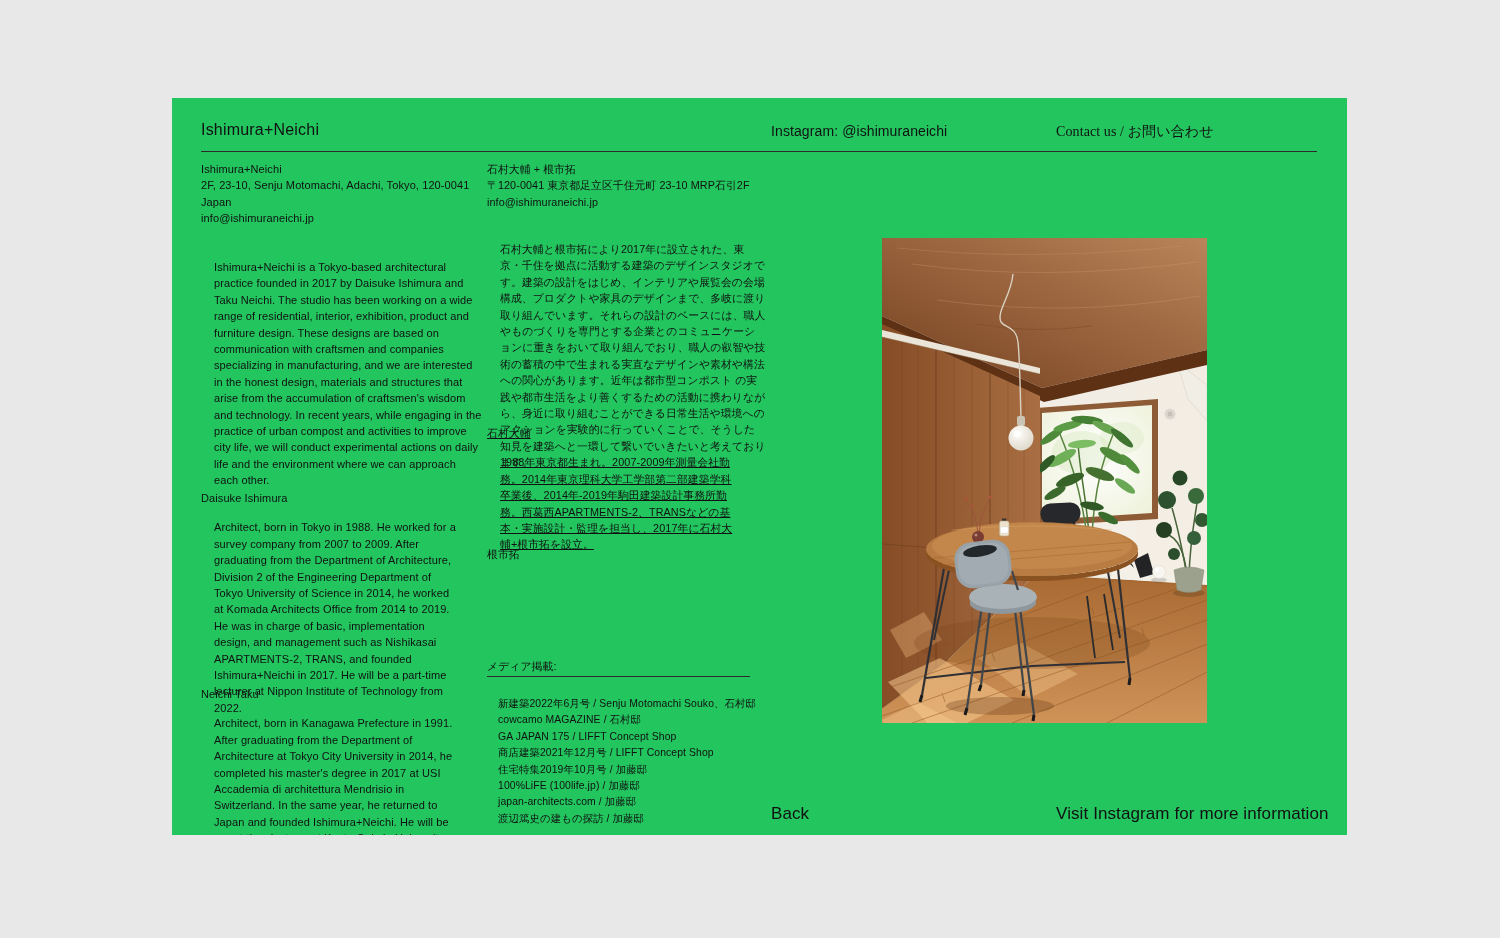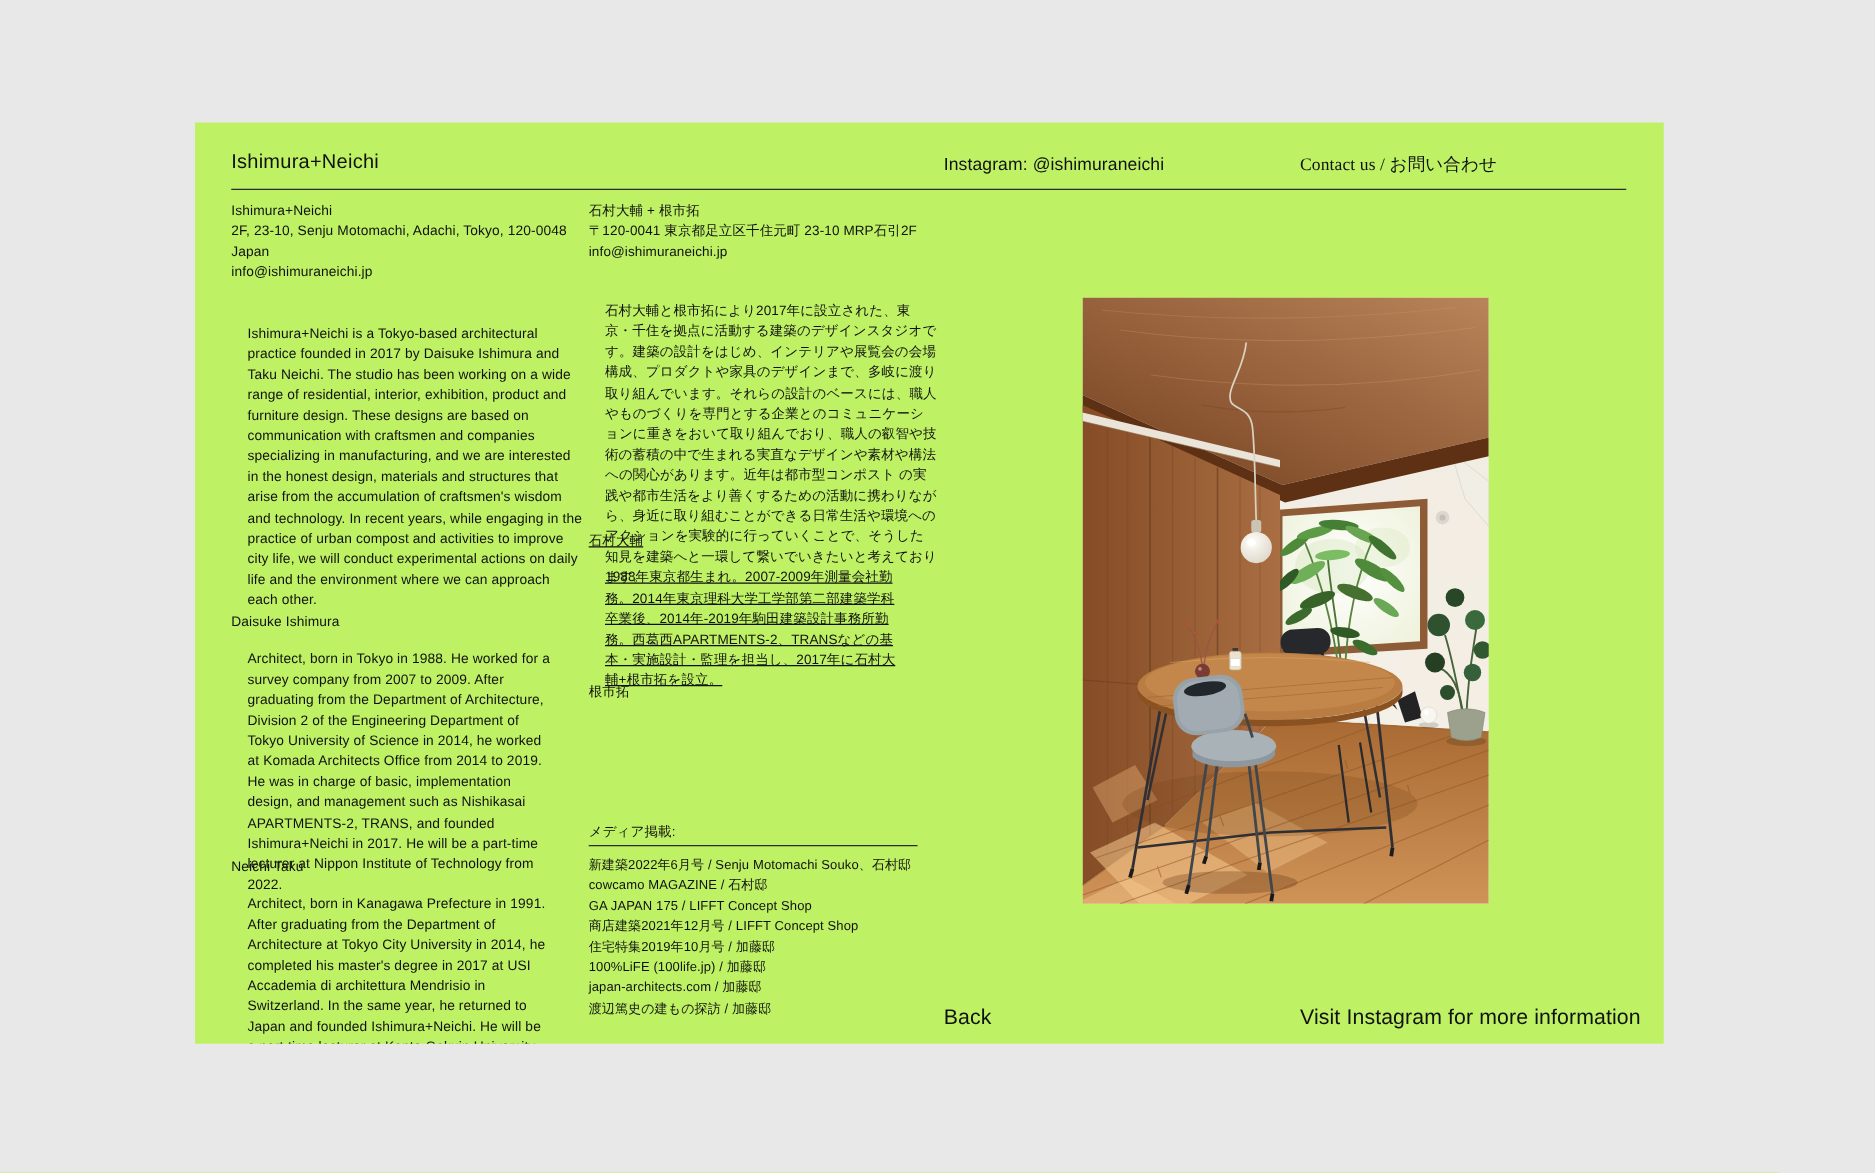--- a/index.html
+++ b/index.html
@@ -6,23 +6,23 @@
   body{
     width:1500px;height:938px;
     background:#e8e8e8;
     font-family:"Liberation Sans","DejaVu Sans",sans-serif;
     color:#111;
     overflow:hidden;
     -webkit-font-smoothing:antialiased;
   }
   .canvas{position:relative;width:1500px;height:938px;}
   .page{
-    position:absolute;left:156px;top:98px;
+    position:absolute;left:172px;top:98px;
     width:1175px;height:737px;
-    background:#bef264;
+    background:#22c55e;
     overflow:hidden;
   }
   
   .site-title{position:absolute;left:29px;top:23px;font-size:16px;letter-spacing:.2px;cursor:pointer;}
   .hdr-link{position:absolute;top:25px;font-size:14px;letter-spacing:.1px;cursor:pointer;}
   .hdr-instagram{left:599px;}
   .hdr-contact{left:884px;font-family:Liberation Serif, serif;}
   .hdr-rule{position:absolute;left:29px;top:53px;width:1116px;height:1px;background:#2b2b2b;}
   
   .col{position:absolute;top:63px;font-size:11px;line-height:16.4px;letter-spacing:.1px;}
@@ -33,21 +33,21 @@
   .en-address{top:0;}
   .en-about{top:85px;}
   .en-daisuke{top:329px;}
   .en-neichi{top:525px;}
   .jp-address{top:0;}
   .jp-about{top:67px;}
   .jp-ishimura{top:264px;text-decoration:underline;}
   .jp-neichi{top:385px;}
   .jp-media-head{top:497px;}
   .media-rule{position:absolute;left:0;top:515px;width:263px;height:1px;background:#2b2b2b;}
-  .jp-media-list{top:524px;margin:0;padding:0;list-style:none;font-size:10.4px;}
+  .jp-media-list{top:524px;margin:11px;padding:0;list-style:none;font-size:10.4px;}
   .jp-media-list li{white-space:nowrap;}
   p{margin:13px;}
   
   .photo{position:absolute;left:710px;top:140px;width:325px;height:485px;}
   .photo svg{display:block;width:325px;height:485px;}
   
   .foot-link{position:absolute;top:706px;font-size:17px;letter-spacing:.1px;cursor:pointer;}
   .foot-back{left:599px;}
   .foot-visit{left:884px;}
 </style>
@@ -58,21 +58,21 @@
   <div class="page">
 
     <div class="site-title">Ishimura+Neichi</div>
     <div class="hdr-link hdr-instagram">Instagram: @ishimuraneichi</div>
     <div class="hdr-link hdr-contact">Contact us / お問い合わせ</div>
     <div class="hdr-rule"></div>
 
     <div class="col col-en">
       <div class="blk en-address">
         <div class="addr-line">Ishimura+Neichi</div>
-        <div class="addr-line">2F, 23-10, Senju Motomachi, Adachi, Tokyo, 120-0048</div>
+        <div class="addr-line">2F, 23-10, Senju Motomachi, Adachi, Tokyo, 120-0041</div>
         <div class="addr-line">Japan</div>
         <div class="addr-line">info@ishimuraneichi.jp</div>
       </div>
       <p class="blk en-about">Ishimura+Neichi is a Tokyo-based architectural practice founded in 2017 by Daisuke Ishimura and Taku Neichi. The studio has been working on a wide range of residential, interior, exhibition, product and furniture design. These designs are based on communication with craftsmen and companies specializing in manufacturing, and we are interested in the honest design, materials and structures that arise from the accumulation of craftsmen's wisdom and technology. In recent years, while engaging in the practice of urban compost and activities to improve city life, we will conduct experimental actions on daily life and the environment where we can approach each other.</p>
       <div class="blk en-daisuke">
         <div>Daisuke Ishimura</div>
         <p>Architect, born in Tokyo in 1988. He worked for a survey company from 2007 to 2009. After graduating from the Department of Architecture, Division 2 of the Engineering Department of Tokyo University of Science in 2014, he worked at Komada Architects Office from 2014 to 2019. He was in charge of basic, implementation design, and management such as Nishikasai APARTMENTS-2, TRANS, and founded Ishimura+Neichi in 2017. He will be a part-time lecturer at Nippon Institute of Technology from 2022.</p>
       </div>
       <div class="blk en-neichi">
         <div>Neichi Taku</div>

